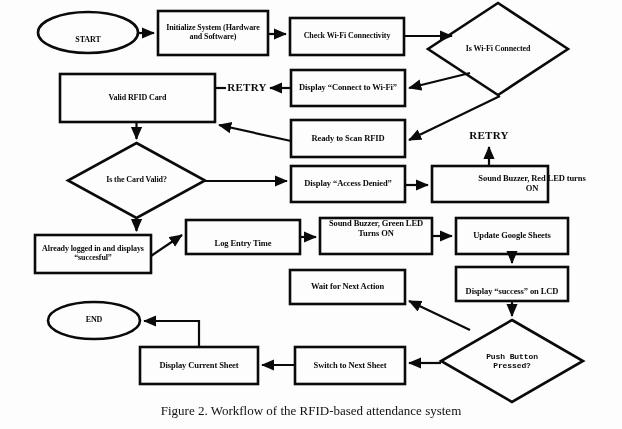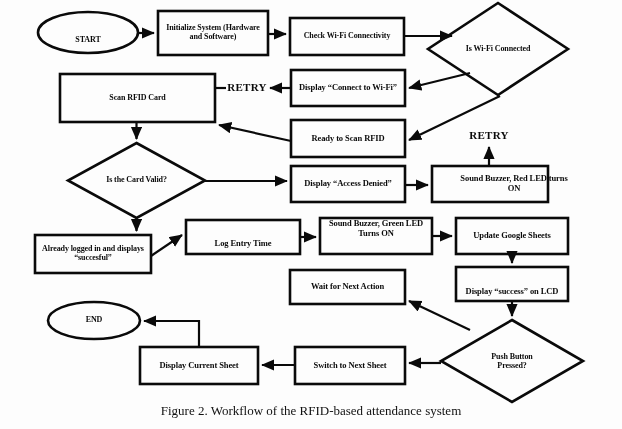--- a/index.html
+++ b/index.html
@@ -110,32 +110,32 @@
       <path d="M295,365 L262,365" marker-end="url(#arw)"></path>
       <path d="M199,347 L199,321 L144,321" marker-end="url(#arw)"></path>
     </g>
   </svg>
 
   <div class="node-label lbl-sm" style="left:38px;  top:20px;  width:100px; height:41px;">START</div>
   <div class="node-label lbl-sm" style="left:292px; top:20px;  width:110px; height:33px;">Check Wi-Fi Connectivity</div>
   <div class="node-label lbl-sm" style="left:160px; top:13px;  width:106px; height:40px;">Initialize System (Hardware and Software)</div>
   <div class="node-label lbl-sm" style="left:458px; top:33px;  width:80px;  height:32px;">Is Wi-Fi Connected</div>
   <div class="node-label lbl-md" style="left:293px; top:72px;  width:110px; height:32px;text-align:center;">Display “Connect to Wi-Fi”</div>
-  <div class="node-label lbl-sm" style="left:62px;  top:76px;  width:151px; height:44px;">Scan RFID Card</div>
+  <div class="node-label lbl-sm" style="left:62px;  top:76px;  width:151px; height:44px;">Valid RFID Card</div>
   <div class="node-label lbl-md" style="left:293px; top:122px; width:110px; height:33px;">Ready to Scan RFID</div>
   <div class="node-label lbl-md" style="left:293px; top:168px; width:110px; height:32px;">Display “Access Denied”</div>
   <div class="node-label lbl-sm" style="left:100px; top:165px; width:73px;  height:31px;">Is the Card Valid?</div>
-  <div class="node-label lbl-md" style="left:434px; top:168px; width:112px; height:32px;padding-left:24px;">Sound Buzzer, Red LED turns ON</div>
+  <div class="node-label lbl-md" style="left:452px; top:168px; width:112px; height:32px;padding-left:24px;">Sound Buzzer, Red LED turns ON</div>
   <div class="node-label lbl-sm" style="left:37px;  top:237px; width:112px; height:34px;border-radius:10px;">Already logged in and displays “succesful”</div>
   <div class="node-label lbl-md" style="left:188px; top:222px; width:110px; height:43px;">Log Entry Time</div>
   <div class="node-label lbl-md" style="left:322px; top:220px; width:108px; height:18px;">Sound Buzzer, Green LED Turns ON</div>
   <div class="node-label lbl-md" style="left:458px; top:220px; width:108px; height:32px;">Update Google Sheets</div>
   <div class="node-label lbl-md" style="left:458px; top:269px; width:108px; height:30px;margin-top:8px;">Display “success” on LCD</div>
   <div class="node-label lbl-md" style="left:292px; top:272px; width:111px; height:30px;">Wait for Next Action</div>
-  <div class="node-label lbl-sm" style="left:481px; top:342px; width:62px;  height:40px;">Push Button Pressed?</div>
+  <div class="node-label lbl-sm" style="left:481px; top:342px; width:62px;  height:40px;font-family:Liberation Mono, monospace;">Push Button Pressed?</div>
   <div class="node-label lbl-md" style="left:297px; top:349px; width:106px; height:33px;">Switch to Next Sheet</div>
   <div class="node-label lbl-md" style="left:142px; top:349px; width:114px; height:33px;">Display Current Sheet</div>
   <div class="node-label lbl-sm" style="left:48px;  top:302px; width:92px;  height:37px;">END</div>
 
   <div class="node-label lbl-retry" style="left:226px; top:80px;  width:42px; height:14px;">RETRY</div>
   <div class="node-label lbl-retry" style="left:466px; top:128px; width:46px; height:14px;">RETRY</div>
 
   <div class="caption">Figure 2. Workflow of the RFID-based attendance system</div>
 
 </div>

